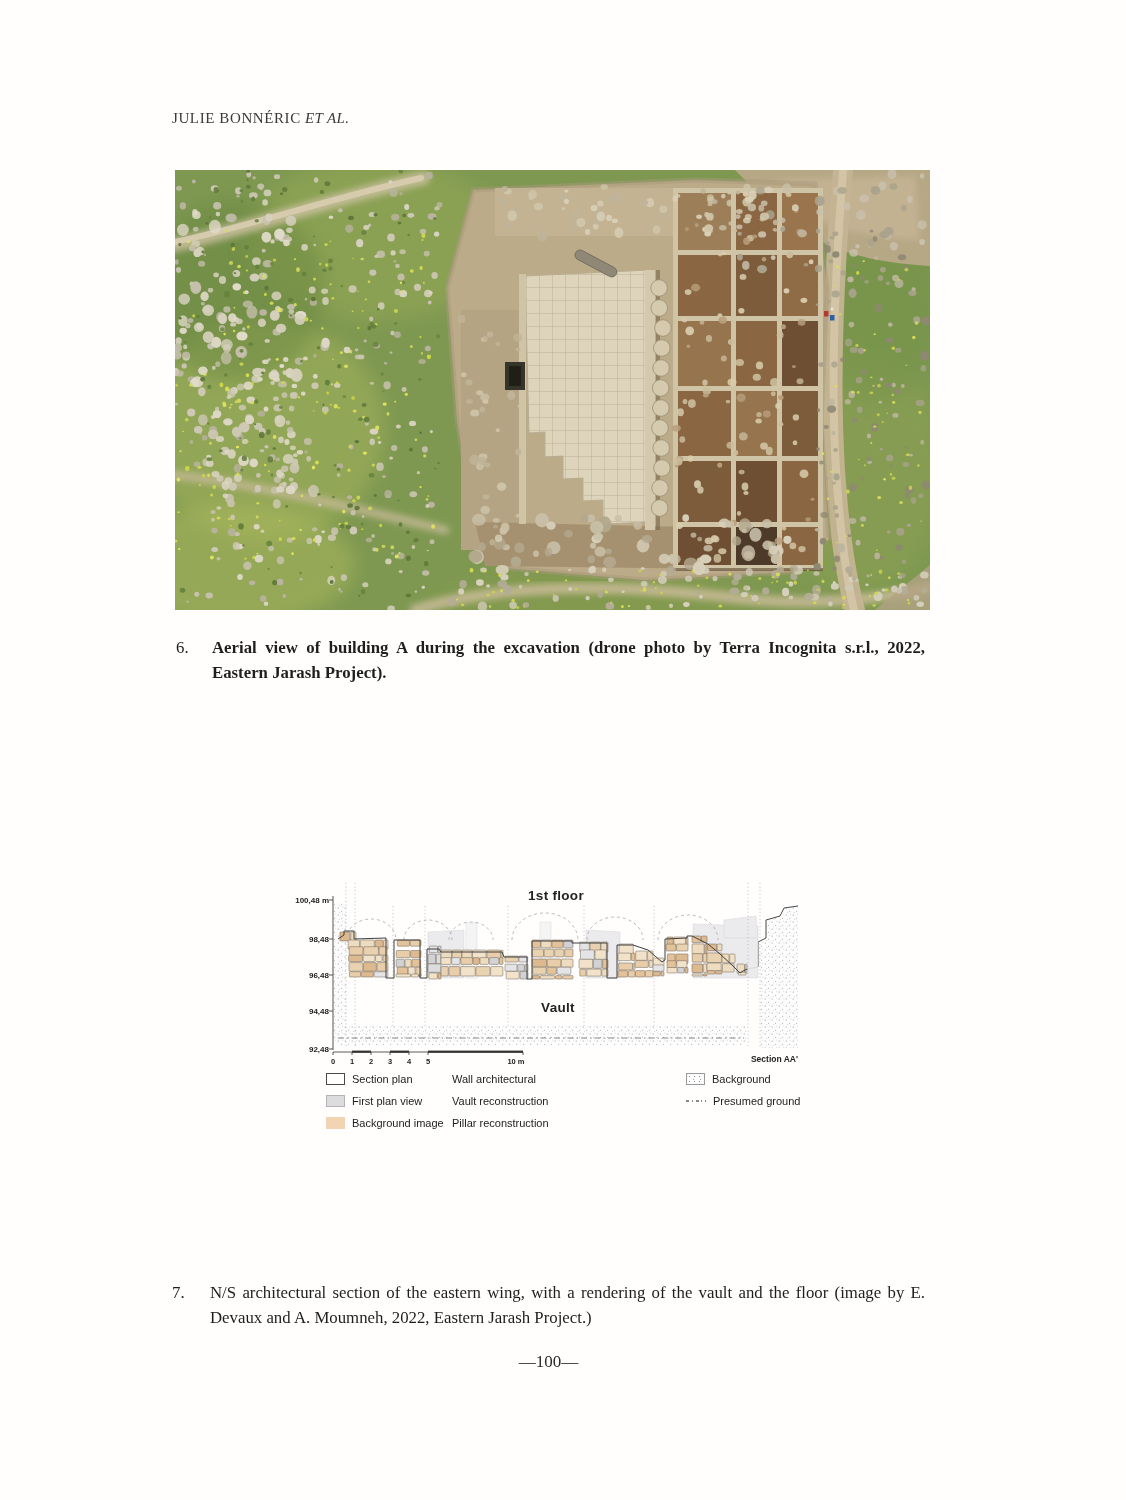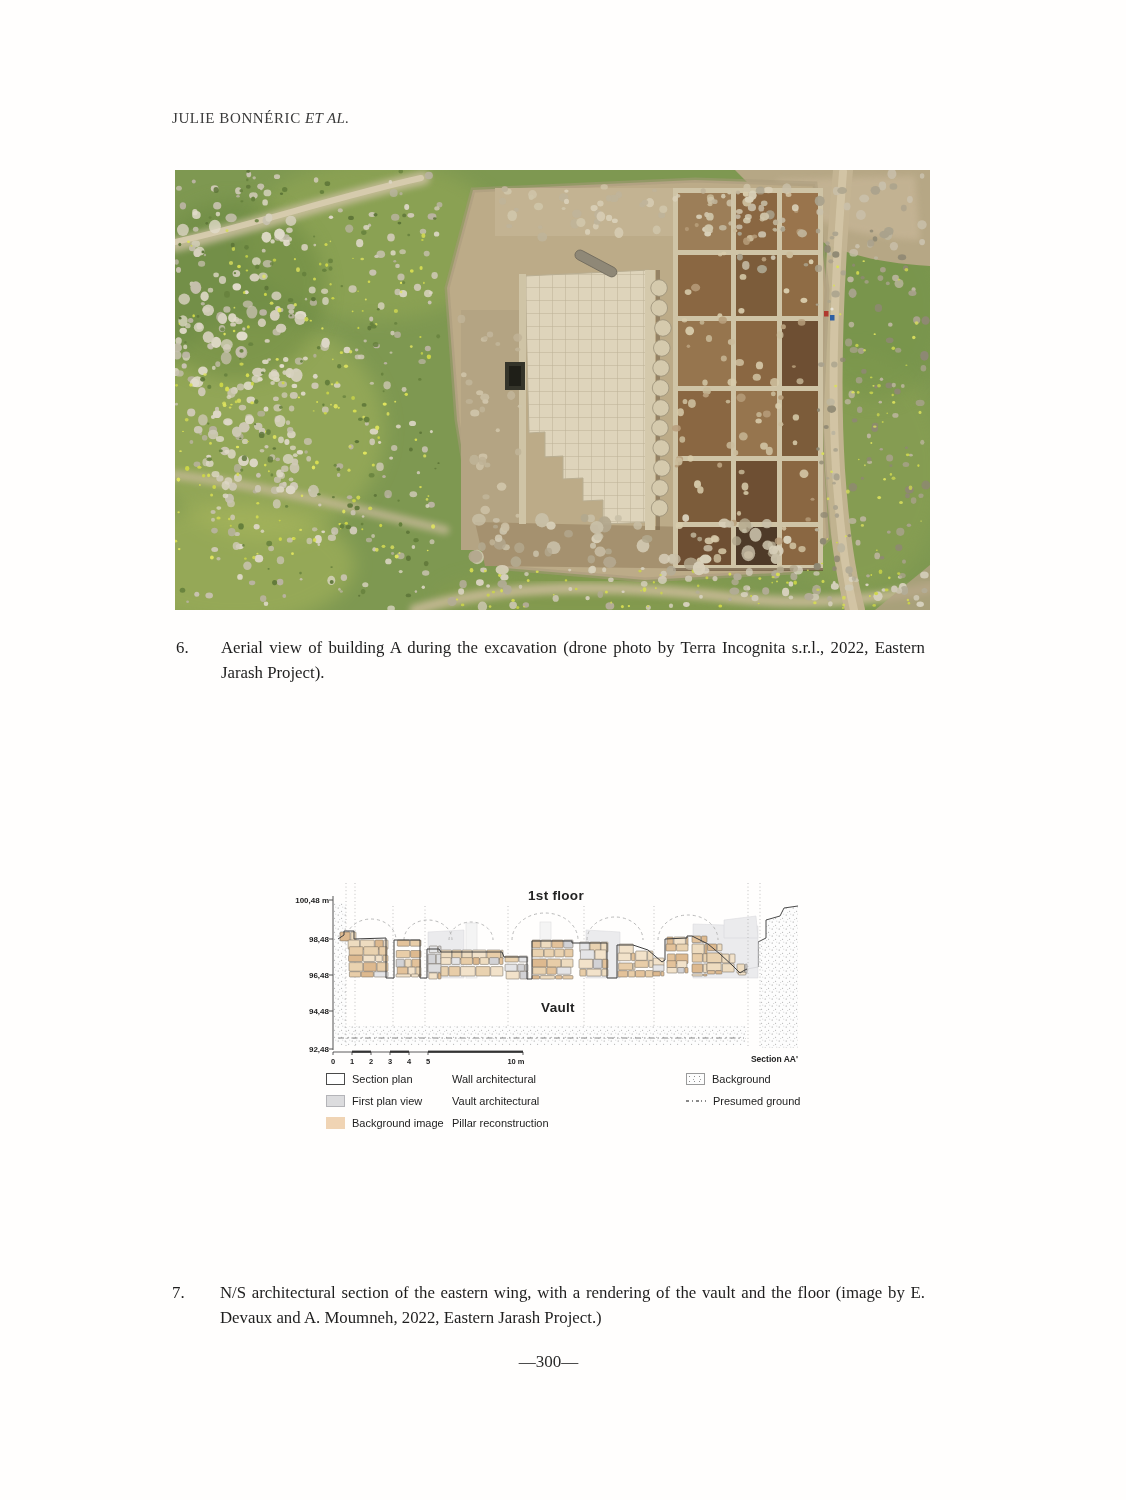--- a/index.html
+++ b/index.html
@@ -5,23 +5,23 @@
   html,body{margin:0;padding:0;background:#ffffff;}
   .page{position:relative;width:1126px;height:1500px;background:#fffefd;overflow:hidden;
         font-family:"Liberation Serif",serif;color:#222;}
   .running-head{position:absolute;left:172px;top:110px;font-size:15px;letter-spacing:.6px;color:#3a3a3a;}
   .running-head i{letter-spacing:.4px;}
   .photo-wrap{position:absolute;left:175px;top:170px;width:755px;height:440px;}
   .photo-wrap svg{display:block;}
   .caption{position:absolute;font-size:16.8px;line-height:24.5px;color:#1e1e1e;}
   .caption .cap-num{position:absolute;left:0;top:0;}
   .cap6{left:176px;top:636px;width:749px;}
-  .cap6 .cap-text{margin-left:45px;text-align:justify;}
+  .cap6 .cap-text{margin-left:36px;text-align:justify;font-weight:bold;}
   .cap7{left:172px;top:1281px;width:753px;}
-  .cap7 .cap-text{margin-left:48px;text-align:justify;}
+  .cap7 .cap-text{margin-left:38px;text-align:justify;}
   .section-wrap{position:absolute;left:288px;top:878px;width:515px;height:195px;font-weight:bold;}
   .legend{position:absolute;left:288px;top:1072px;width:515px;height:70px;
           font-family:"Liberation Sans",sans-serif;font-size:11px;color:#1d1d1d;}
   .lcol{position:absolute;top:0;}
   .lrow{display:flex;align-items:center;height:13px;margin-bottom:9px;}
   .sw{display:inline-block;width:19px;height:12px;margin-right:7px;box-sizing:border-box;}
   .sw-outline{background:#fff;border:1.3px solid #4a4a4a;}
   .sw-gray{background:#dcdcde;border:.8px solid #b4b4b8;}
   .sw-tan{background:#f0d4b4;}
   .sw-stipple{background:#fdfdfd;border:.8px solid #9a9a9a;
@@ -1711,21 +1711,21 @@
       <div class="lrow">
           <span class="sw sw-tan"></span>
           <span>Background image</span>
         </div>
     </div>
     <div class="lcol" style="left:164px">
       <div class="lrow">
           <span>Wall architectural</span>
         </div>
       <div class="lrow">
-          <span>Vault architectural</span>
+          <span>Vault reconstruction</span>
         </div>
       <div class="lrow">
           <span>Pillar reconstruction</span>
         </div>
     </div>
     <div class="lcol" style="left:398px">
       <div class="lrow">
           <span class="sw sw-stipple"></span>
           <span>Background</span>
         </div>
@@ -1734,14 +1734,14 @@
           <span>Presumed ground</span>
         </div>
     </div>
   </div>
 
   <div class="caption cap7">
     <span class="cap-num">7.</span>
     <div class="cap-text">N/S architectural section of the eastern wing, with a rendering of the vault and the floor (image by E. Devaux and A. Moumneh, 2022, Eastern Jarash Project.)</div>
   </div>
 
-  <div class="page-number">—300—</div>
+  <div class="page-number">—100—</div>
 </div>
 
 </body></html>

